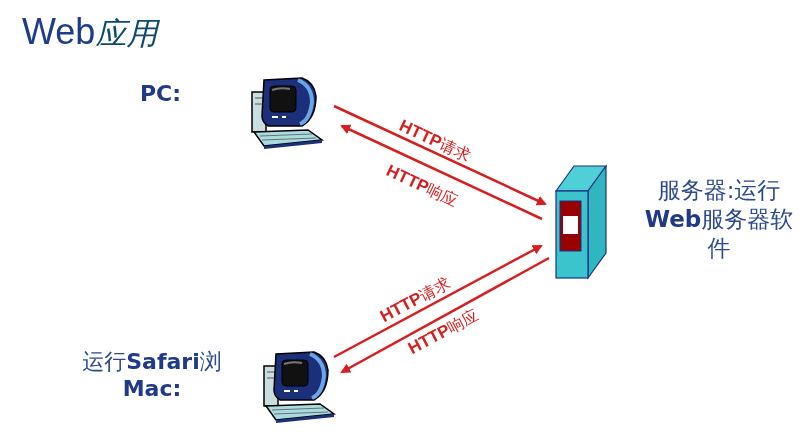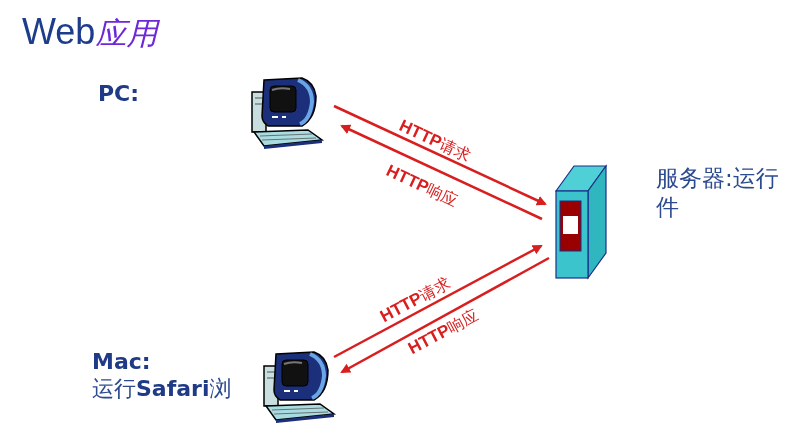--- a/index.html
+++ b/index.html
@@ -1,45 +1,46 @@
 <!DOCTYPE html>
 <html><head>
 <meta charset="utf-8">
 <style>
   html, body { margin: 0; padding: 0; background: #ffffff; }
   body { width: 810px; height: 447px; position: relative; overflow: hidden; font-family: "DejaVu Sans", sans-serif; }
   .title { position: absolute; left: 22px; top: 10px; font-size: 36px; line-height: 44px; white-space: nowrap; }
   .title .w { color: #1d3c8c; font-family: "Liberation Sans", sans-serif; }
-  .title .z { color: #6d28d9; font-style: italic; font-size: 31px; margin-top: 13px; }
-  .label { position: absolute; color: #2c4a8e; font-size: 22px; line-height: 27px; white-space: nowrap; margin-left: 20px; }
+  .title .z { color: #0c4a6e; font-style: italic; font-size: 31px; margin-top: 13px; }
+  .label { position: absolute; color: #2c4a8e; font-size: 22px; line-height: 27px; text-align: center; white-space: nowrap; }
   .label b { font-family: "DejaVu Sans", sans-serif; font-weight: bold; color: #1f3a86; }
   .arrow-text { position: absolute; color: #d81e1e; font-size: 17px; font-weight: bold; white-space: nowrap; transform-origin: left center; font-family: "Liberation Sans", sans-serif; }
   .arrow-text span.cn { font-weight: normal; font-family: "DejaVu Sans", sans-serif; font-size: 16px; }
   svg { position: absolute; left: 0; top: 0; }
 </style>
 </head>
 <body>
 
 <div class="title">
   <span class="w">Web</span><span class="z">应用</span>
 </div>
 
 <div class="label" style="left:78px; top:80px; width:165px;">
   <div><b>PC:</b></div>
 </div>
 
 <div class="label" style="left:72px; top:348px; width:160px;">
-  <div><b>Mac:</b></div>
   <div>
     <span>运行</span><b>Safari</b><span>浏</span>
   </div>
+  <div><b>Mac:</b></div>
 </div>
 
-<div class="label" style="left:636px; top:164px; width:166px; font-size:23px; line-height:29px;">
+<div class="label" style="left:636px; top:176px; width:166px; font-size:23px; line-height:29px;">
   <div><span>服务器:运行</span></div>
+  <div><b>Web</b><span>服务器软</span></div>
   <div><span>件</span></div>
 </div>
 
 <svg width="810" height="447" viewBox="0 0 810 447">
   <defs>
     <marker id="ah" markerWidth="10" markerHeight="10" refX="8" refY="5" orient="auto" markerUnits="userSpaceOnUse">
       <path d="M0,0 L10,5 L0,10 z" fill="#d81e1e"></path>
     </marker>
     <g id="computer">
 

